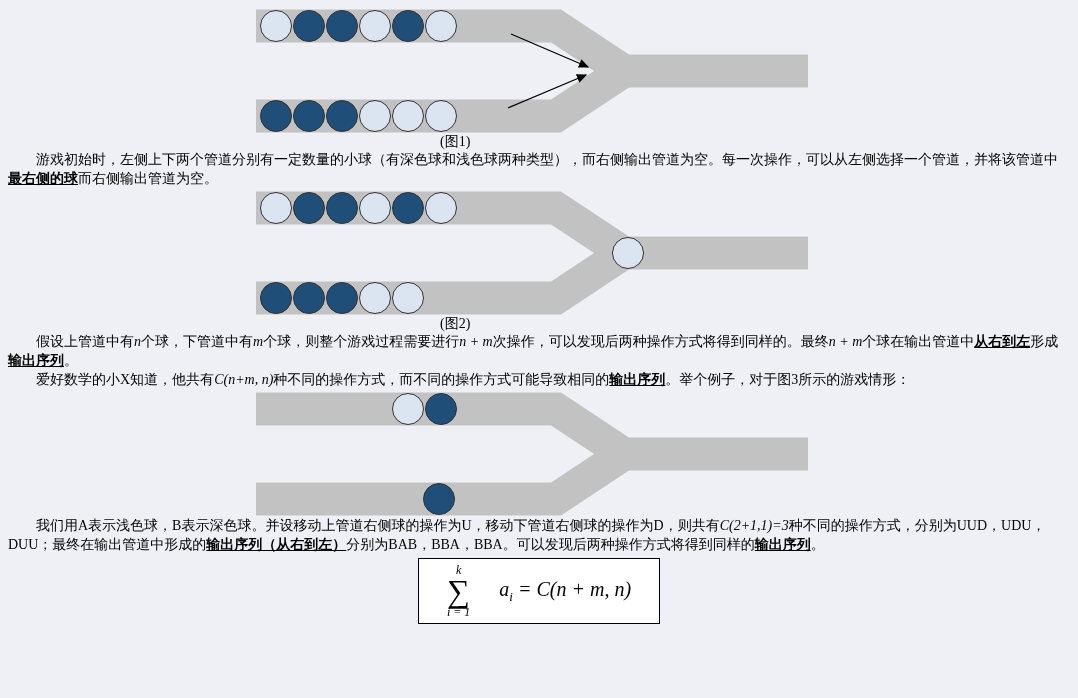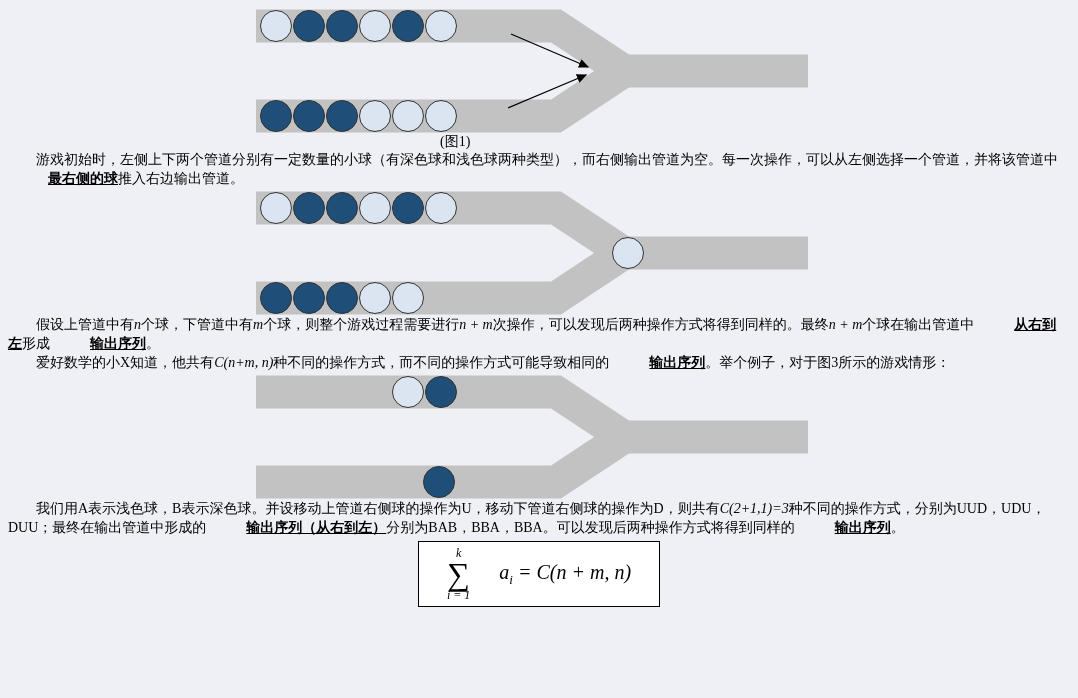--- a/index.html
+++ b/index.html
@@ -4,21 +4,21 @@
 <style>
   html,body{margin:0;padding:0;}
   body{
     width:1078px;height:698px;overflow:hidden;
     background:#eff0f5;color:#000;
     font-family:"Liberation Serif","DejaVu Serif",serif;
     font-size:14px;
   }
   .page{padding:6px 8px 0 8px;}
   p{margin:0;line-height:19px;text-indent:28px;}
-  .bu{font-weight:bold;text-decoration:underline;margin-left:40px;}
+  .bu{font-weight:bold;text-decoration:underline;}
   .mi{font-style:italic;}
   sub.mi{font-size:11px;}
   .figure{position:relative;height:124px;margin-top:3px;}
   .figure svg{position:absolute;left:248px;top:0;}
   .fig-label{padding-left:432px;text-indent:0;line-height:17px;}
   .formula-wrap{display:flex;justify-content:center;margin-top:4px;}
   .formula-box{
     background:#ffffff;border:1px solid #000;
     padding:5px 28px;display:flex;align-items:center;gap:9px;
   }
@@ -57,21 +57,21 @@
           <circle cx="53" cy="107" r="15.5" fill="#1F4E79" stroke="#333333" stroke-width="1"></circle>
           <circle cx="86" cy="107" r="15.5" fill="#1F4E79" stroke="#333333" stroke-width="1"></circle>
           <circle cx="119" cy="107" r="15.5" fill="#dbe5f1" stroke="#333333" stroke-width="1"></circle>
           <circle cx="152" cy="107" r="15.5" fill="#dbe5f1" stroke="#333333" stroke-width="1"></circle>
           <circle cx="185" cy="107" r="15.5" fill="#dbe5f1" stroke="#333333" stroke-width="1"></circle>
         </g>
     </svg>
   </div>
   <p class="fig-label">(图1)</p>
 
-  <p><span>游戏初始时，左侧上下两个管道分别有一定数量的小球（有深色球和浅色球两种类型），而右侧输出管道为空。每一次操作，可以从左侧选择一个管道，并将该管道中</span><span class="bu">最右侧的球</span><span>推入右边输出管道。</span></p>
+  <p><span>游戏初始时，左侧上下两个管道分别有一定数量的小球（有深色球和浅色球两种类型），而右侧输出管道为空。每一次操作，可以从左侧选择一个管道，并将该管道中</span><span class="bu">最右侧的球</span><span>而右侧输出管道为空。</span></p>
 
   <div class="figure">
     <svg width="552" height="124" viewBox="0 0 552 124">
       <path d="M 0 17 H 300 L 368 62" fill="none" stroke-width="33" stroke="#c2c2c2"></path>
       <path d="M 0 107 H 300 L 368 62" fill="none" stroke-width="33" stroke="#c2c2c2"></path>
       <path d="M 356 62 H 552" fill="none" stroke-width="33" stroke="#c2c2c2"></path>
       <g>
           <circle cx="20" cy="17" r="15.5" fill="#dbe5f1" stroke="#333333" stroke-width="1"></circle>
           <circle cx="53" cy="17" r="15.5" fill="#1F4E79" stroke="#333333" stroke-width="1"></circle>
           <circle cx="86" cy="17" r="15.5" fill="#1F4E79" stroke="#333333" stroke-width="1"></circle>
@@ -80,20 +80,21 @@
           <circle cx="185" cy="17" r="15.5" fill="#dbe5f1" stroke="#333333" stroke-width="1"></circle>
           <circle cx="20" cy="107" r="15.5" fill="#1F4E79" stroke="#333333" stroke-width="1"></circle>
           <circle cx="53" cy="107" r="15.5" fill="#1F4E79" stroke="#333333" stroke-width="1"></circle>
           <circle cx="86" cy="107" r="15.5" fill="#1F4E79" stroke="#333333" stroke-width="1"></circle>
           <circle cx="119" cy="107" r="15.5" fill="#dbe5f1" stroke="#333333" stroke-width="1"></circle>
           <circle cx="152" cy="107" r="15.5" fill="#dbe5f1" stroke="#333333" stroke-width="1"></circle>
           <circle cx="372" cy="62" r="15.5" fill="#dbe5f1" stroke="#333333" stroke-width="1"></circle>
         </g>
     </svg>
   </div>
+  <p class="fig-label">(图2)</p>
 
   <p><span>假设上管道中有</span><span class="mi">n</span><span>个球，下管道中有</span><span class="mi">m</span><span>个球，则整个游戏过程需要进行</span><span class="mi">n + m</span><span>次操作，可以发现后两种操作方式将得到同样的。最终</span><span class="mi">n + m</span><span>个球在输出管道中</span><span class="bu">从右到左</span><span>形成</span><span class="bu">输出序列</span><span>。</span></p>
 
   <p><span>爱好数学的小X知道，他共有</span><span class="mi">C(n+m, n)</span><span>种不同的操作方式，而不同的操作方式可能导致相同的</span><span class="bu">输出序列</span><span>。举个例子，对于图3所示的游戏情形：</span></p>
 
   <div class="figure">
     <svg width="552" height="124" viewBox="0 0 552 124">
       <path d="M 0 17 H 300 L 368 62" fill="none" stroke-width="33" stroke="#c2c2c2"></path>
       <path d="M 0 107 H 300 L 368 62" fill="none" stroke-width="33" stroke="#c2c2c2"></path>
       <path d="M 356 62 H 552" fill="none" stroke-width="33" stroke="#c2c2c2"></path>

